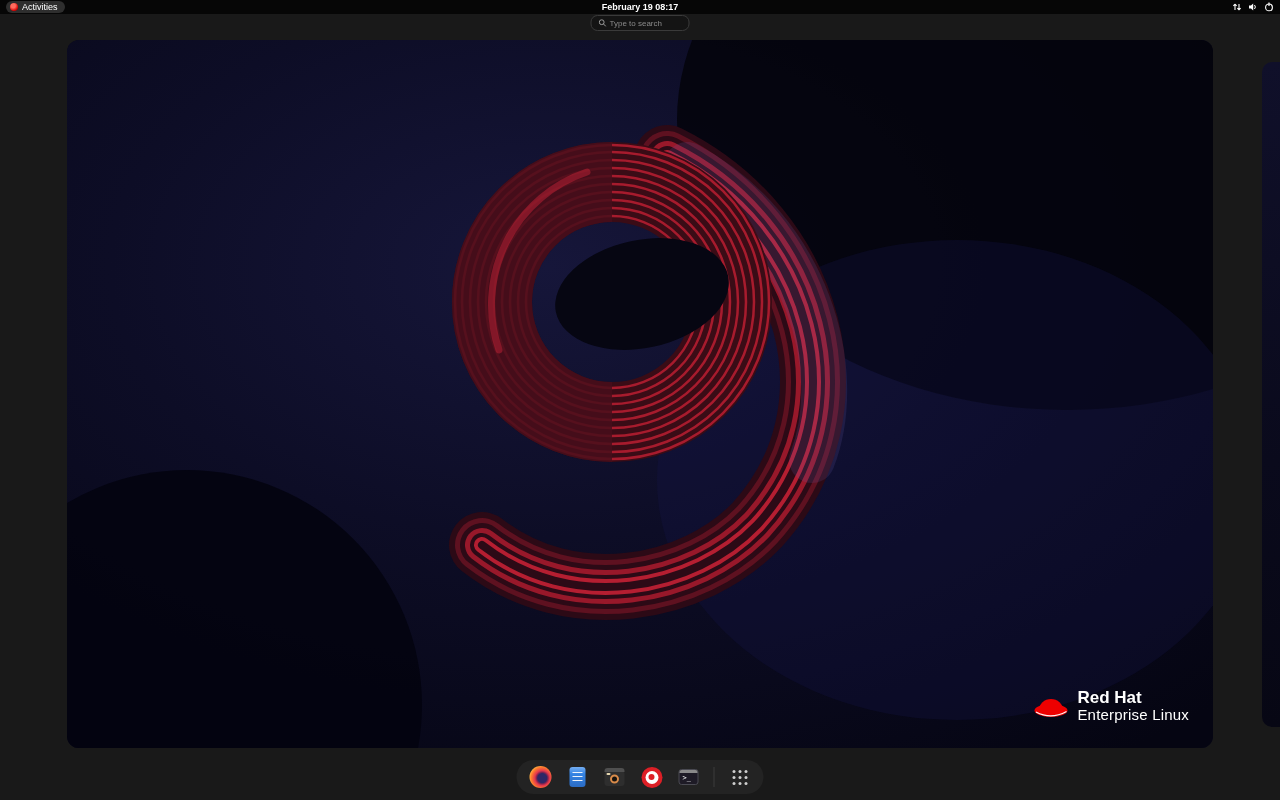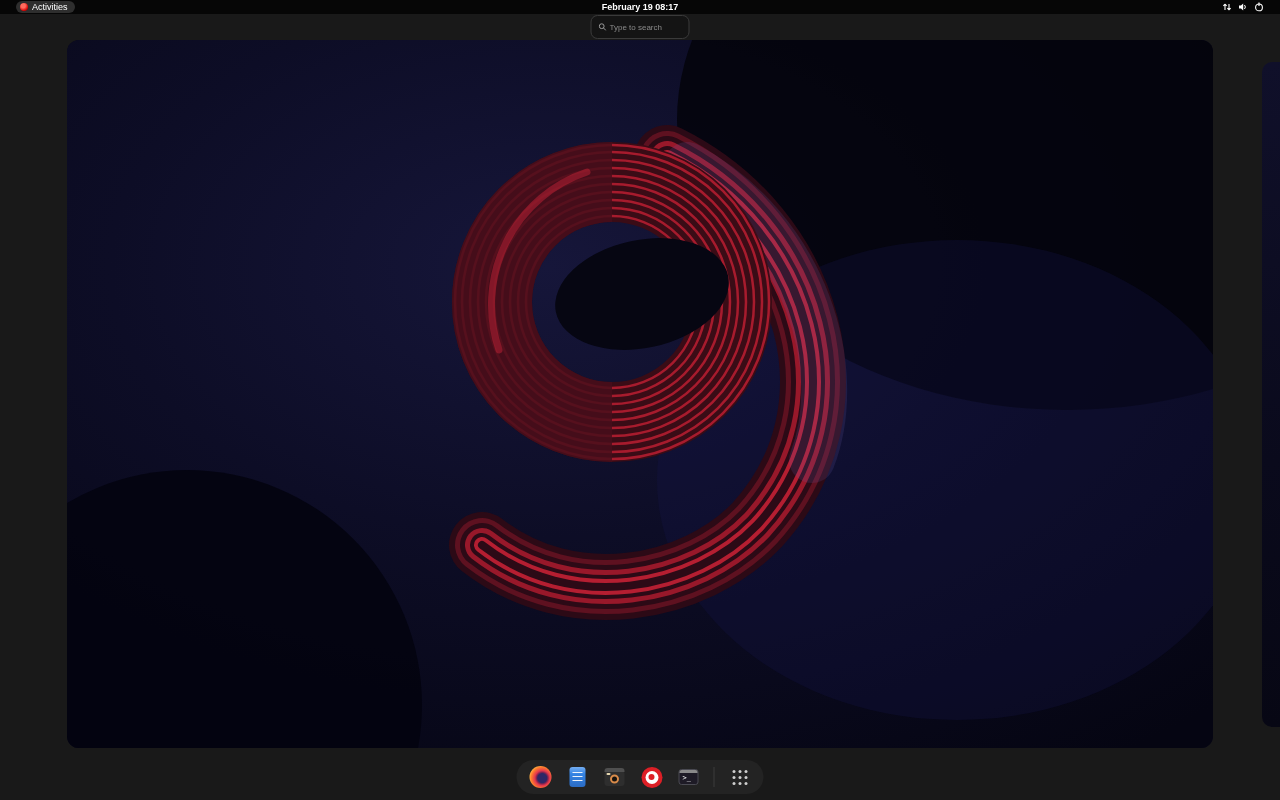--- a/index.html
+++ b/index.html
@@ -8,21 +8,21 @@
     background:#191919;
     font-family:"Liberation Sans", sans-serif;
     position:relative;
   }
 
   
   .topbar {
     position:absolute; top:0; left:0; right:0; height:14px;
     background:#060606; color:#eee;
     display:flex; align-items:center; justify-content:space-between;
-    padding:0 16px; font-size:9px; z-index:10;
+    padding:0 6px; font-size:9px; z-index:10;
   }
   .activities-btn {
     display:flex; align-items:center; gap:4px;
     background:rgba(255,255,255,0.16);
     border-radius:8px; padding:1px 7px 1px 4px;
     cursor:pointer; color:#fff;
   }
   .activities-hat {
     width:8px; height:8px; border-radius:50%;
     background:radial-gradient(circle at 40% 35%, #ff6b5e 0 30%, #d40000 70%, #8d0000 100%);
@@ -30,21 +30,21 @@
   .clock {
     position:absolute; left:50%; transform:translateX(-50%);
     font-weight:600; color:#fff; cursor:pointer;
   }
   .tray { display:flex; align-items:center; gap:6px; cursor:pointer; }
   .tray svg { display:block; }
 
   
   .search-pill {
     position:absolute; top:15px; left:50%; transform:translateX(-50%);
-    height:24px; display:flex; align-items:center; gap:3px;
+    height:16px; display:flex; align-items:center; gap:3px;
     background:#141414; border:1px solid #3a3a3a; border-radius:7px;
     padding:0 7px; z-index:9;
   }
   .search-pill input {
     background:transparent; border:none; outline:none;
     color:#bbb; font-size:8px; width:72px;
     font-family:"Liberation Sans", sans-serif;
   }
   .search-pill input::placeholder { color:#8a8a8a; }
 
@@ -213,20 +213,31 @@
           <circle cx="545" cy="262" r="142"></circle>
         <circle cx="545" cy="262" r="150"></circle>
           <circle cx="545" cy="262" r="157"></circle>
       </g>
       <use href="#lhalf" stroke="#480e1b" stroke-width="80" opacity="0.85"></use>
       <path d="M432,310A140,140 0 0 1 520,132" stroke="#c22136" stroke-width="7" opacity="0.5" stroke-linecap="round"></path>
     </g>
     <ellipse cx="575" cy="254" rx="88" ry="54" transform="rotate(-12 575 254)" fill="#060612"></ellipse>
   </svg>
 
+  <div class="branding">
+    <svg width="38" height="28" viewBox="0 0 38 28">
+      <path d="M7,18 a12,11 0 0 1 24,0 z" fill="#ee0000"></path>
+      <ellipse cx="19" cy="18.5" rx="16.5" ry="6.5" fill="#ee0000"></ellipse>
+      <path d="M4,20 q15,8 30.5,-0.5" stroke="#ffffff" stroke-width="1.4" fill="none" opacity="0.95"></path>
+    </svg>
+    <div class="branding-text">
+      <div class="branding-title">Red Hat</div>
+      <div class="branding-subtitle">Enterprise Linux</div>
+    </div>
+  </div>
 </div>
 
 <div class="workspace-next"></div>
 
 <div class="dash">
   <div class="dash-app">
     <div class="icon-firefox"></div>
   </div>
   <div class="dash-app">
     <div class="icon-texteditor"></div>

